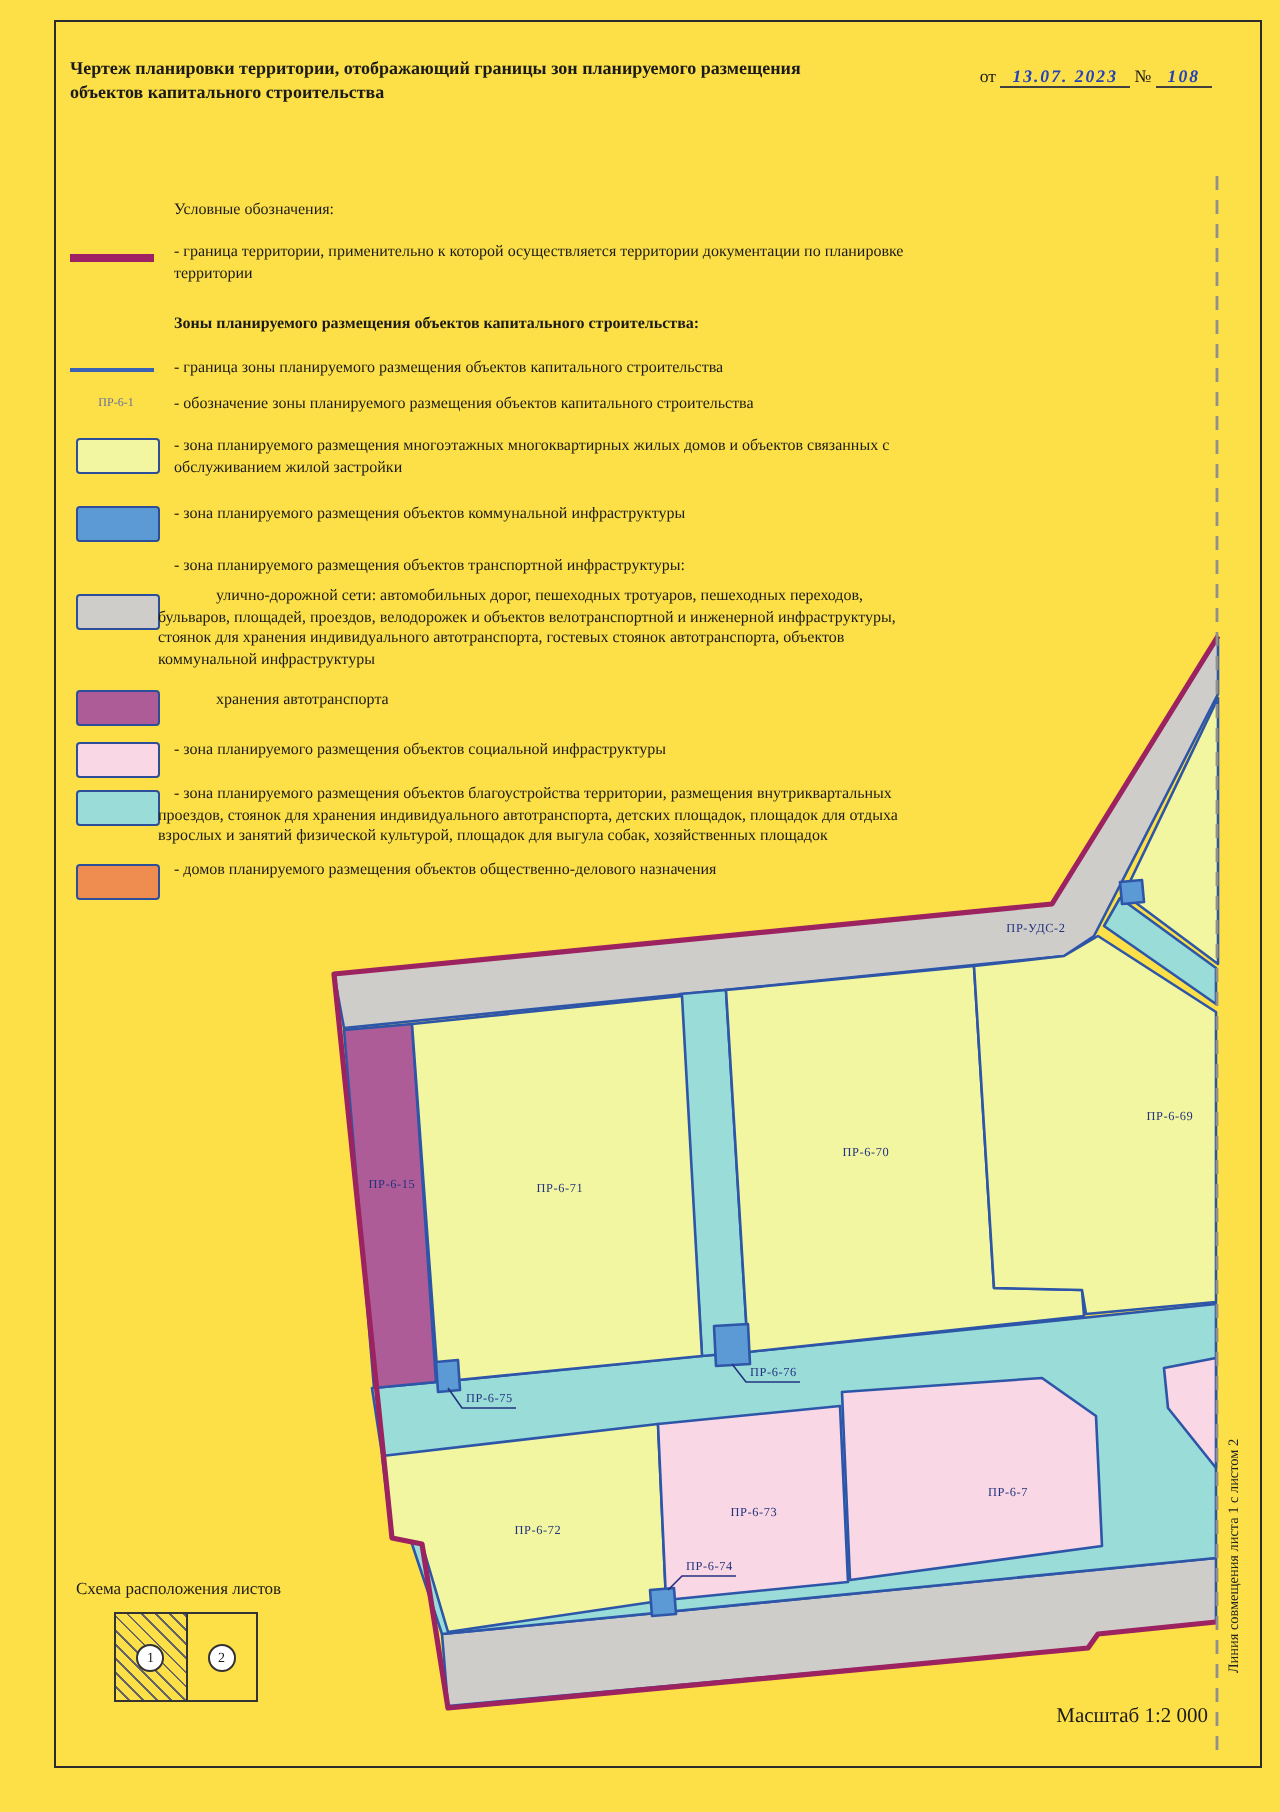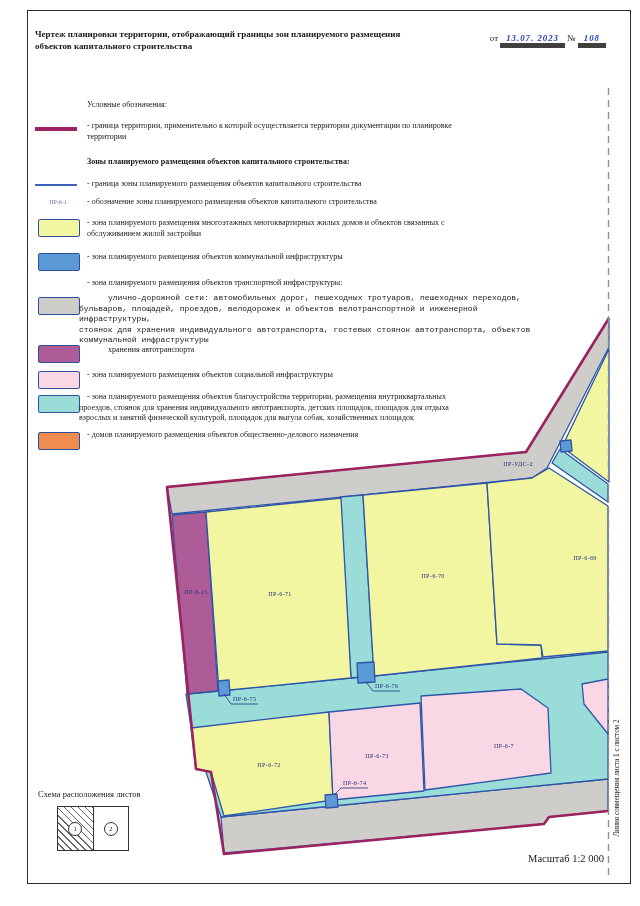--- a/index.html
+++ b/index.html
@@ -1,32 +1,32 @@
 <!DOCTYPE html>
 <html><head>
 <meta charset="utf-8">
 <style>
   html,body{margin:0;padding:0;background:#e8e8e8;}
-  .page{position:relative;width:640px;height:906px;background:#ffffff;overflow:hidden;
+  .page{position:relative;width:640px;height:906px;background:#fde047;overflow:hidden;
         font-family:"Liberation Serif","DejaVu Serif",serif;color:#1a1a1a;}
   .frame{position:absolute;left:27px;top:10px;width:602px;height:872px;
          border:1.4px solid #2b2b2b;pointer-events:none;}
   .title{position:absolute;left:35px;top:29px;width:470px;font-size:9px;font-weight:bold;
          line-height:11.5px;white-space:pre-line;}
   .appendix{position:absolute;right:34px;top:32px;width:230px;text-align:right;
             font-size:8.8px;line-height:11px;}
   .appendix .order-line{margin-top:1px;}
   .handwritten{color:#2440bb;font-style:italic;font-weight:bold;letter-spacing:1px;
-               border-bottom:5px solid #404040;padding:0 6px;}
+               border-bottom:1px solid #404040;padding:0 6px;}
   
   .legend-row{position:absolute;left:0;width:640px;}
   .lg-text{position:absolute;left:87px;width:452px;font-size:8px;line-height:10.6px;
            white-space:pre-line;}
   .lg-text.bold{font-weight:bold;}
-  .lg-text.wide{left:79px;text-indent:29px;font-family:Liberation Mono, monospace;}
+  .lg-text.wide{left:79px;text-indent:29px;}
   .lg-text.wide2{left:79px;text-indent:8px;}
   .lg-text.cont{left:108px;}
   .lg-box{position:absolute;left:38px;width:40px;height:16px;border:1.6px solid #2d4f9b;
           border-radius:2px;}
   .lg-line-thick{position:absolute;left:35px;width:42px;height:4px;background:#9e2163;}
   .lg-line-thin{position:absolute;left:35px;width:42px;height:2px;background:#3a62b5;}
   .lg-code{position:absolute;left:38px;width:40px;text-align:center;font-size:6px;color:#64719f;}
   .svg-map{position:absolute;left:0;top:0;}
   .scale{position:absolute;right:36px;top:853px;font-size:10.5px;text-align:center;}
   

